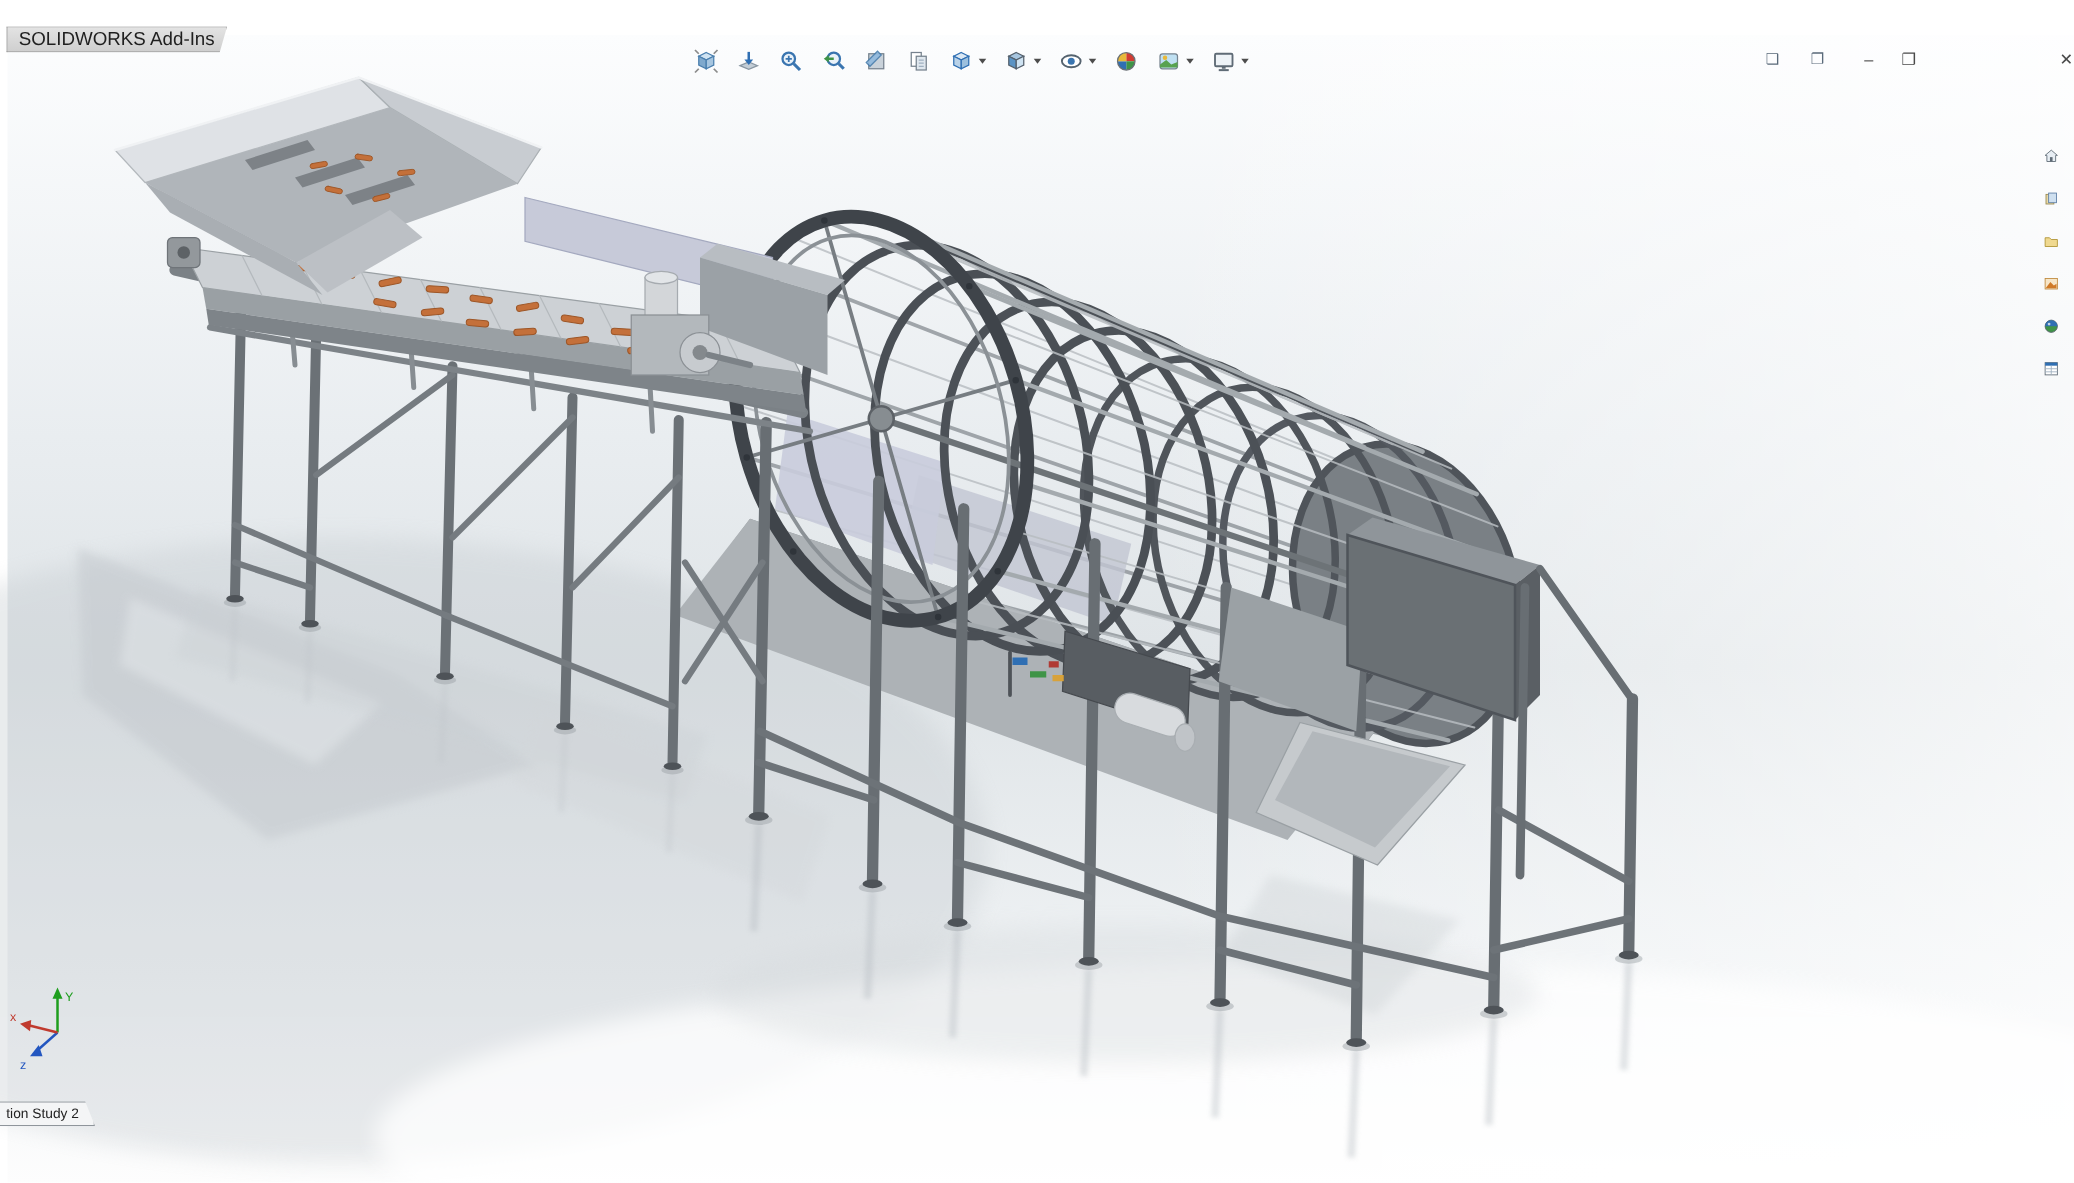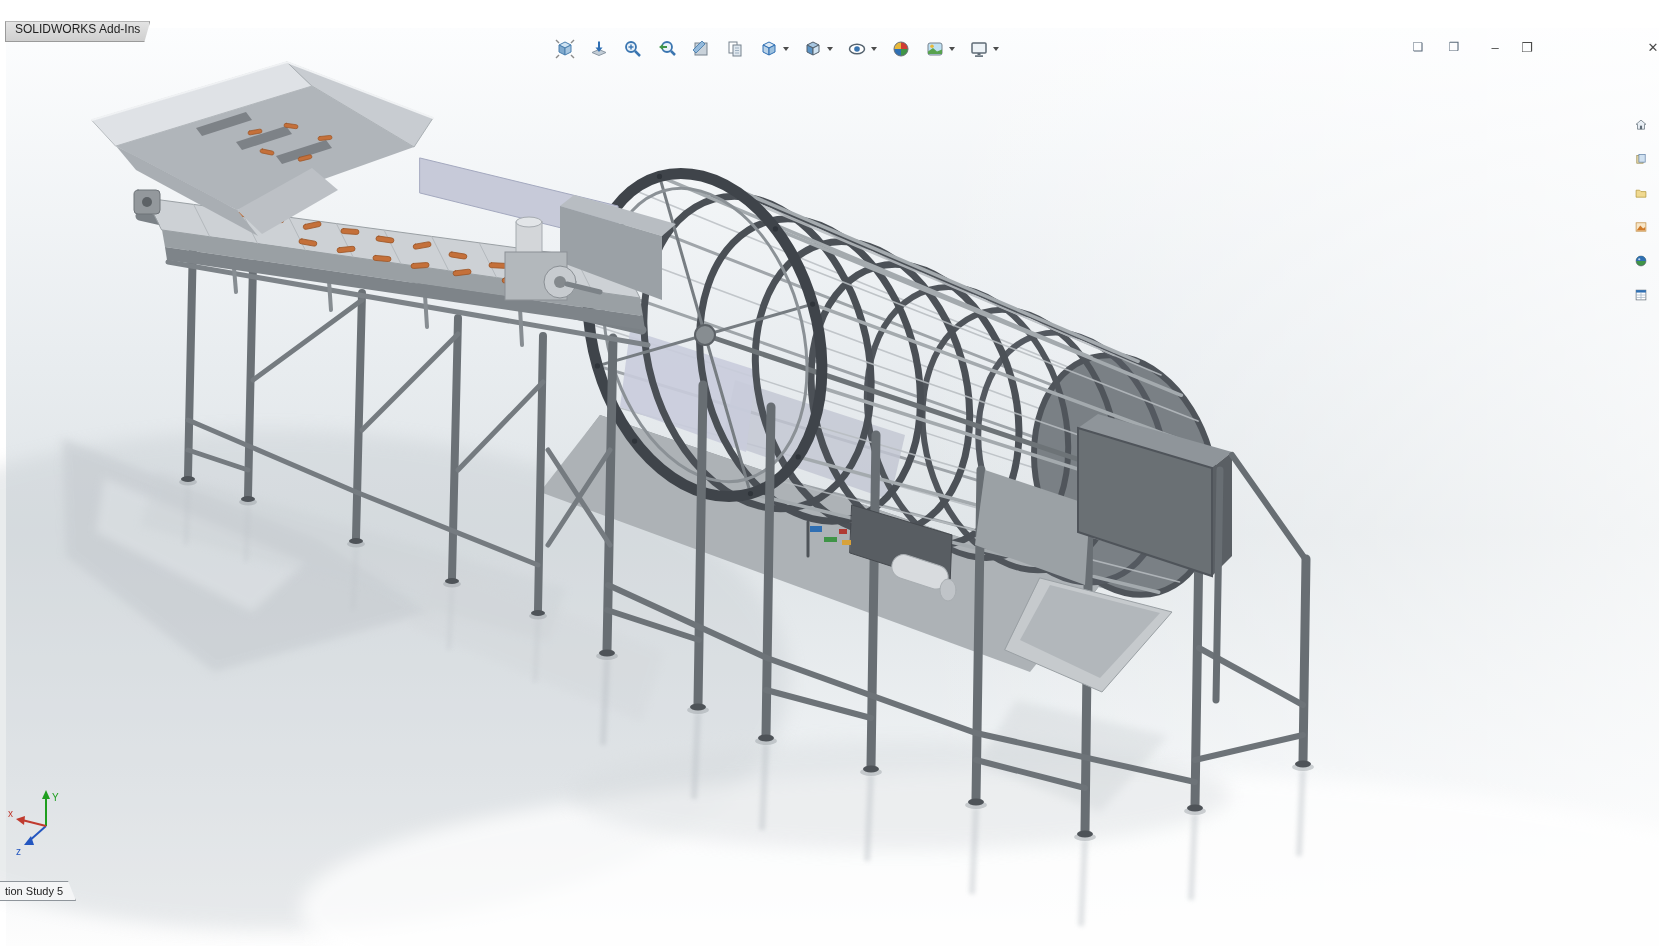--- a/index.html
+++ b/index.html
@@ -10,22 +10,22 @@
     -webkit-font-smoothing:antialiased;
   }
   .viewport{position:absolute;inset:0;}
   .viewport svg{position:absolute;left:0;top:0;}
 
   
   .addins-tab{
     position:absolute;left:5px;top:21px;height:19px;
     background:linear-gradient(#e3e3e3,#cfcfcf);
     border:1px solid #9a9a9a;border-top-color:#b5b5b5;
-    display:flex;align-items:flex-start;padding:0 9px;
-    font-size:12px;color:#1f1f1f;
+    display:flex;align-items:center;padding:0 9px;
+    font-size:15px;color:#1f1f1f;
     clip-path:polygon(0 0,100% 0,calc(100% - 6px) 100%,0 100%);
     box-shadow:0 1px 2px rgba(0,0,0,.15);
   }
 
   
   .headsup{
     position:absolute;left:548px;top:34px;height:30px;
     display:flex;align-items:center;
   }
   .hbtn{
@@ -566,14 +566,14 @@
       <rect x="3" y="3" width="14" height="14" fill="#ffffff" stroke="#5f6b76"></rect>
       <rect x="3" y="3" width="14" height="3.5" fill="#2f6fb3"></rect>
       <line x1="3" y1="10" x2="17" y2="10" stroke="#9fb0c0"></line>
       <line x1="3" y1="13.5" x2="17" y2="13.5" stroke="#9fb0c0"></line>
       <line x1="10" y1="6.5" x2="10" y2="17" stroke="#9fb0c0"></line>
     </svg>
   </button>
 </div>
 
 <div class="motion-tab">
-  <span>tion Study 5</span>
+  <span>tion Study 2</span>
 </div>
 
 </body></html>

